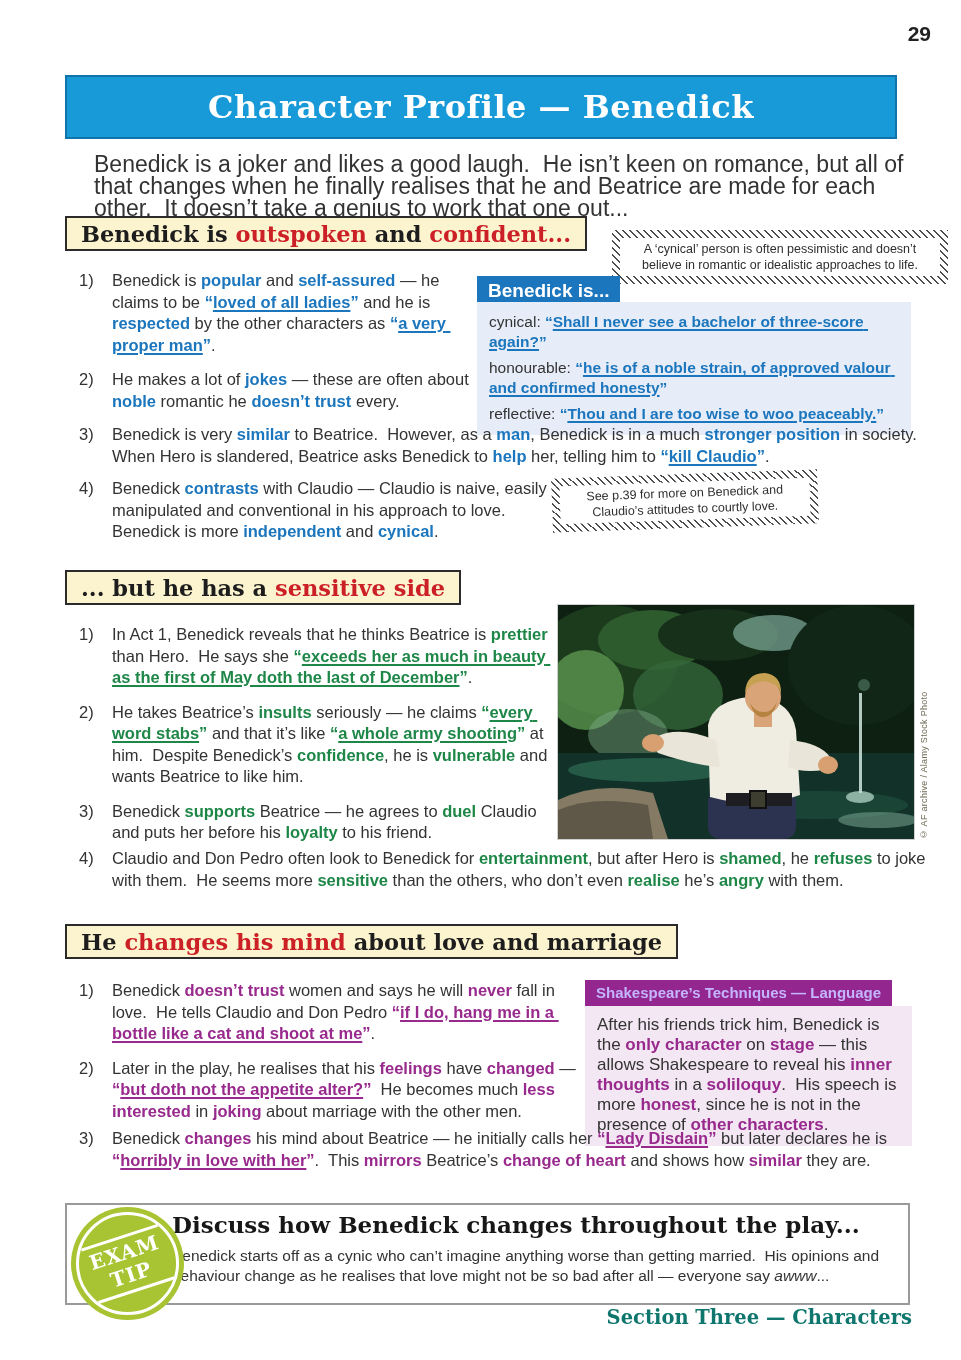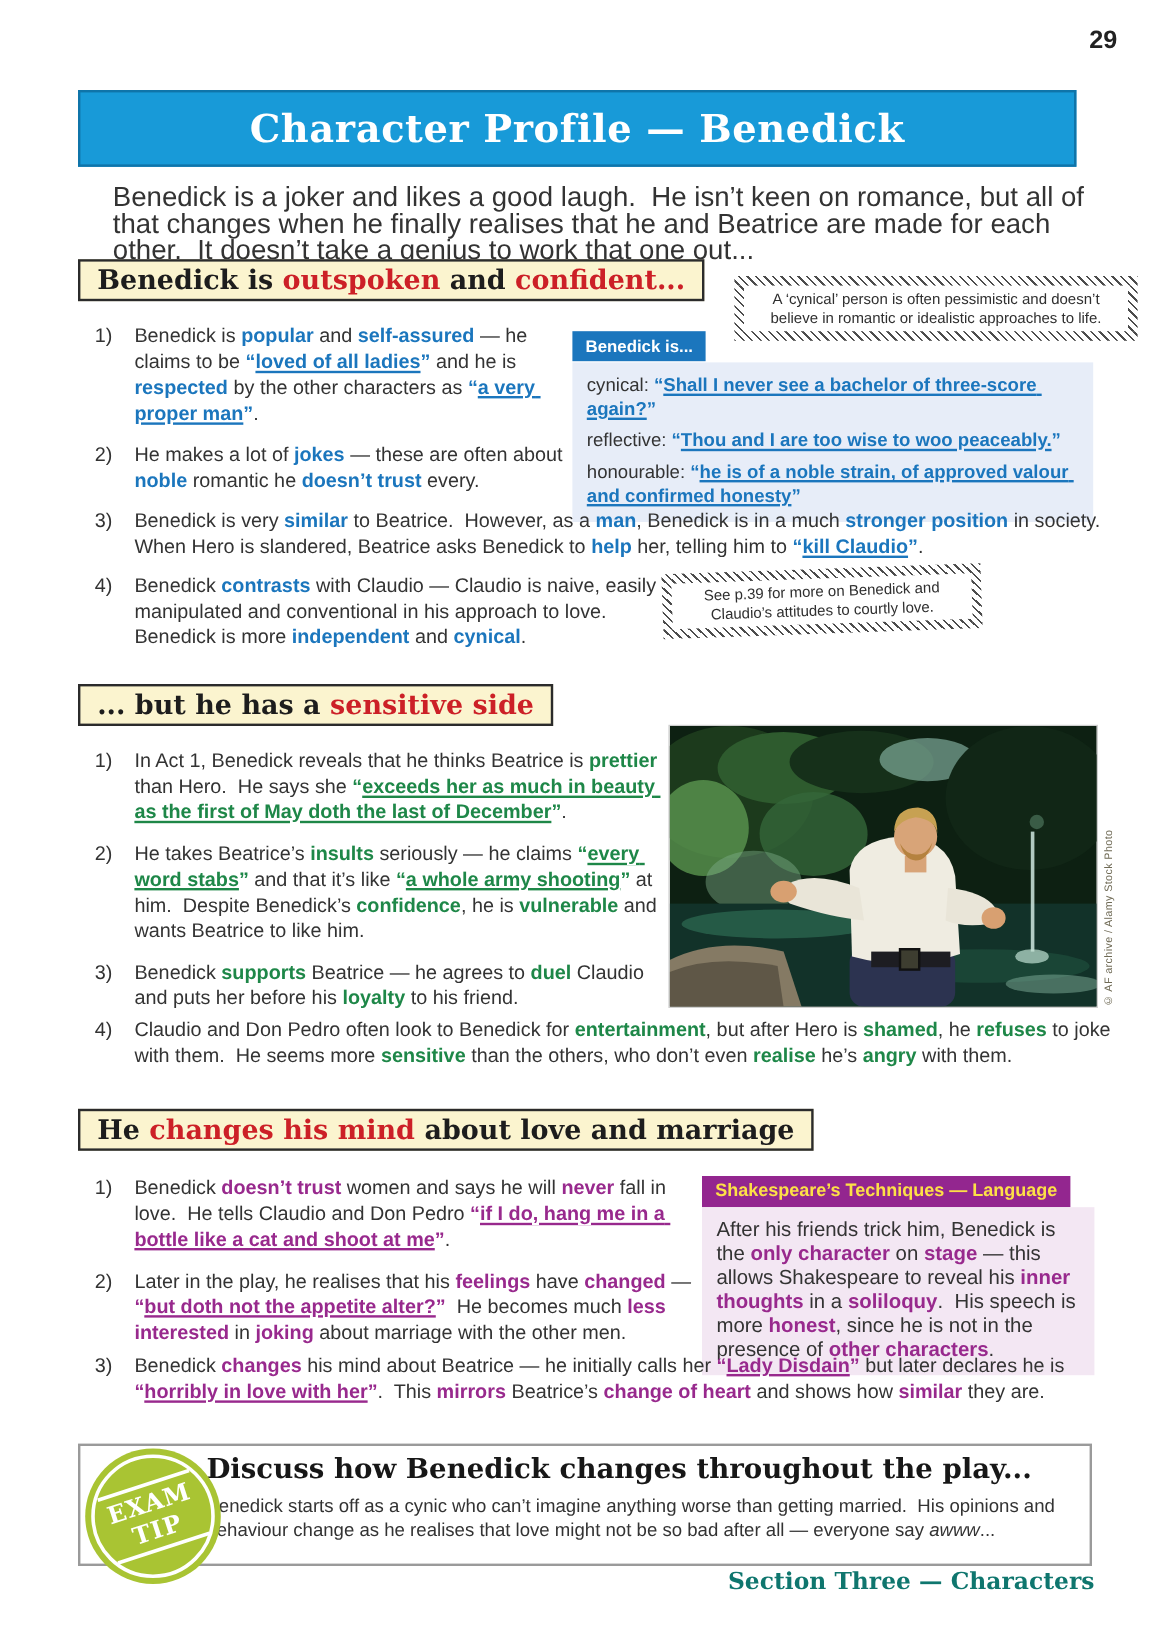--- a/index.html
+++ b/index.html
@@ -36,35 +36,35 @@
       padding:3px 6px;font-size:12.5px;line-height:16px;text-align:center;color:#2f2f2f;}
 
   
   .item{display:flex;margin-bottom:13px;font-size:16.5px;line-height:21.5px;}
   .item .num{width:33px;flex:none;}
   .item .txt{flex:1;}
   .abs{position:absolute;}
 
   
   .qb-tab{position:absolute;left:477px;top:276px;background:#1b76bd;color:#fff;font-weight:bold;
-      font-size:14px;padding:4px 11px 5px;}
+      font-size:19px;padding:4px 11px 5px;}
   .qb-body{position:absolute;left:477px;top:302px;width:410px;background:#e7edf8;
       padding:10px 12px 11px;font-size:15.5px;line-height:20px;}
   .qb-line{margin-bottom:6px;}
   .qb-line:last-child{margin-bottom:0;}
 
   
   .photo-frame{position:absolute;left:558px;top:605px;width:356px;height:234px;outline:1px solid #cfcfcf;}
   .photo-frame svg{display:block;}
   .photo-caption{position:absolute;left:917px;top:605px;height:234px;width:13px;
       writing-mode:vertical-rl;transform:rotate(180deg);font-size:9px;color:#6f6a55;
       display:flex;align-items:center;letter-spacing:.3px;}
 
   
-  .tech-tab{position:absolute;left:585px;top:980px;background:#93268f;color:#fde047;font-weight:bold;
+  .tech-tab{position:absolute;left:585px;top:980px;background:#93268f;color:#c4b5fd;font-weight:bold;
       font-size:15px;padding:4px 11px 5px;}
   .tech-body{position:absolute;left:585px;top:1006px;width:303px;background:#f3e7f3;
       padding:9px 12px 11px;font-size:17px;line-height:20px;}
 
   
   .exam-box{position:absolute;left:65px;top:1203px;width:841px;height:98px;border:2px solid #9a9a9a;background:#fff;}
   .exam-badge{position:absolute;left:71px;top:1207px;width:113px;height:113px;background:#a9c433;
       border-radius:50%;display:flex;align-items:center;justify-content:center;z-index:2;}
   .exam-badge::before{content:'';position:absolute;inset:5px;border:3px solid #fff;border-radius:50%;}
   .badge-text{transform:rotate(-18deg);text-align:center;color:#fff;font-family:"DejaVu Serif",serif;
@@ -98,22 +98,22 @@
     </div>
     <div class="item">
       <span class="num">2)</span>
       <span class="txt pre"><span class="seg-p">He makes a lot of </span><span class="seg-bb">jokes</span><span class="seg-p"> — these are often about </span><span class="seg-bb">noble</span><span class="seg-p"> romantic he </span><span class="seg-bb">doesn’t trust</span><span class="seg-p"> every.</span></span>
     </div>
   </div>
 
   <div class="qb-tab">Benedick is...</div>
   <div class="qb-body">
     <div class="qb-line pre"><span class="seg-p">cynical: </span><span class="seg-bb">“</span><span class="seg-qb">Shall I never see a bachelor of three-score again?</span><span class="seg-bb">”</span></div>
+    <div class="qb-line pre"><span class="seg-p">honourable: </span><span class="seg-bb">“</span><span class="seg-qb">he is of a noble strain, of approved valour and confirmed honesty</span><span class="seg-bb">”</span></div>
     <div class="qb-line pre"><span class="seg-p">reflective: </span><span class="seg-bb">“</span><span class="seg-qb">Thou and I are too wise to woo peaceably.</span><span class="seg-bb">”</span></div>
-    <div class="qb-line pre"><span class="seg-p">honourable: </span><span class="seg-bb">“</span><span class="seg-qb">he is of a noble strain, of approved valour and confirmed honesty</span><span class="seg-bb">”</span></div>
   </div>
 
   <div class="abs" style="left:79px;top:424px;width:852px;">
     <div class="item">
       <span class="num">3)</span>
       <span class="txt pre"><span class="seg-p">Benedick is very </span><span class="seg-bb">similar</span><span class="seg-p"> to Beatrice.  However, as a </span><span class="seg-bb">man</span><span class="seg-p">, Benedick is in a much </span><span class="seg-bb">stronger position</span><span class="seg-p"> in society.  When Hero is slandered, Beatrice asks Benedick to </span><span class="seg-bb">help</span><span class="seg-p"> her, telling him to </span><span class="seg-bb">“</span><span class="seg-qb">kill Claudio</span><span class="seg-bb">”</span><span class="seg-p">.</span></span>
     </div>
   </div>
 
   <div class="abs" style="left:79px;top:478px;width:480px;">

